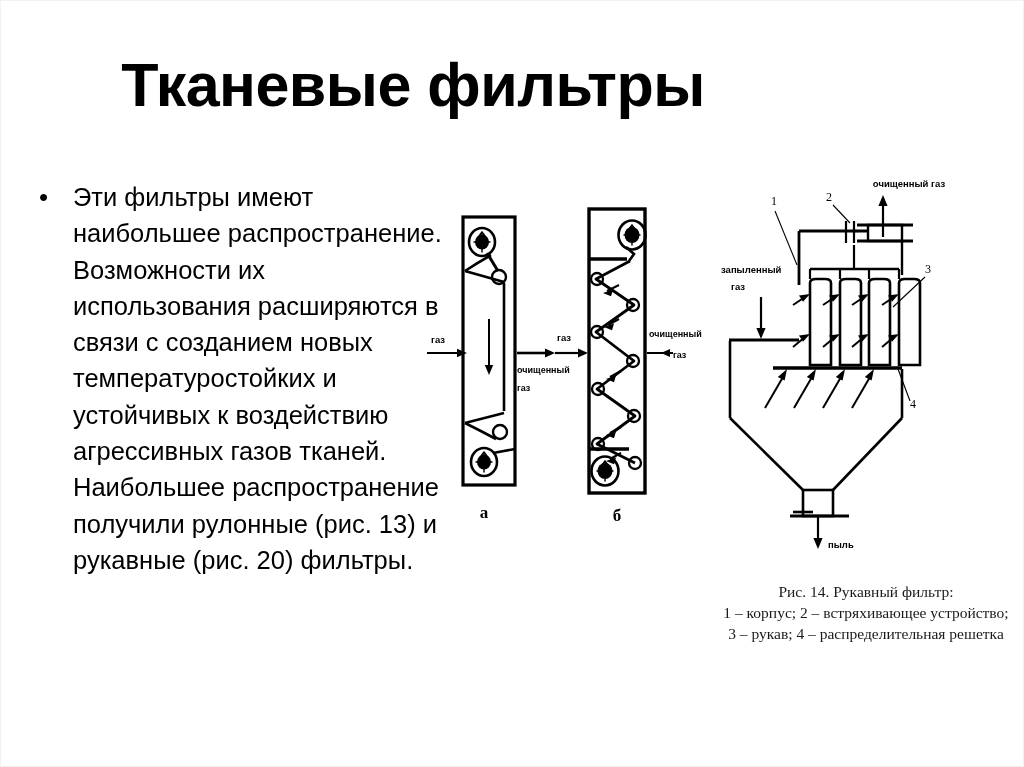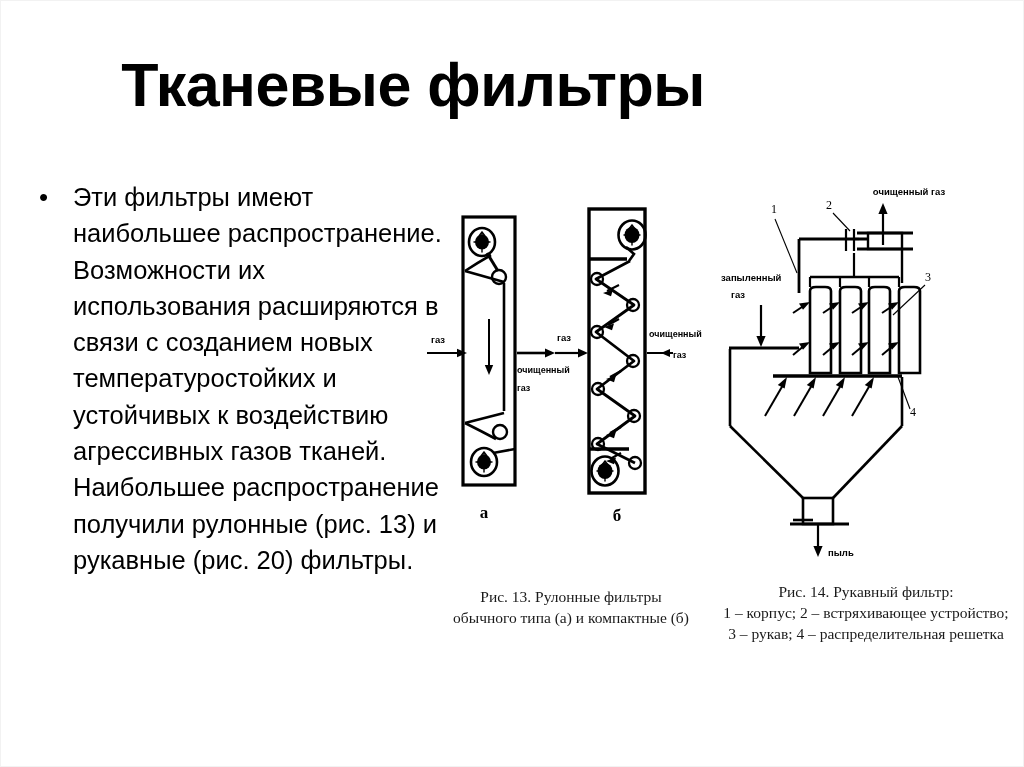--- a/index.html
+++ b/index.html
@@ -58,21 +58,21 @@
     color: #000000;
     font-family: "Liberation Sans", sans-serif;
     width: 372px;
   }
 
   
   .figure {
     position: absolute;
   }
   #fig13 { left: 420px; top: 200px; width: 290px; height: 360px; }
-  #fig14 { left: 712px; top: 172px; width: 305px; height: 390px; }
+  #fig14 { left: 712px; top: 164px; width: 305px; height: 390px; }
 
   .caption {
     position: absolute;
     font-family: "Liberation Serif", serif;
     font-size: 15.5px;
     line-height: 21px;
     color: #1a1a1a;
     text-align: center;
   }
   #cap13 { left: 430px; top: 585px; width: 280px; }
@@ -218,24 +218,20 @@
         <path d="M226 152 L252 152" class="stroke" stroke-width="2"></path>
         <path d="M240 152 l9 -4 l0 8 Z" class="fill"></path>
         <text x="228" y="136" class="lbl-sm">очищенный</text>
         <text x="252" y="157" class="lbl-sm">газ</text>
 
         <text x="196" y="320" class="ab" text-anchor="middle">б</text>
       </g>
     </svg>
   </div>
 
-  <div id="cap13" class="caption">
-    <div>Рис. 13. Рулонные фильтры</div>
-    <div>обычного типа (а) и компактные (б)</div>
-  </div>
 
   <div id="fig14" class="figure">
     <svg width="305" height="390" viewBox="0 0 305 390">
 
       <text x="196" y="22" class="lbl" text-anchor="middle">очищенный газ</text>
       <path d="M170 72 L170 38" class="stroke" stroke-width="2.2"></path>
       <path d="M170 30 l-4.6 11 l9.2 0 Z" class="fill"></path>
 
       <rect x="155" y="60" width="34" height="16" class="stroke" stroke-width="2.4"></rect>
       <path d="M144 60 L200 60" class="stroke" stroke-width="3"></path>

